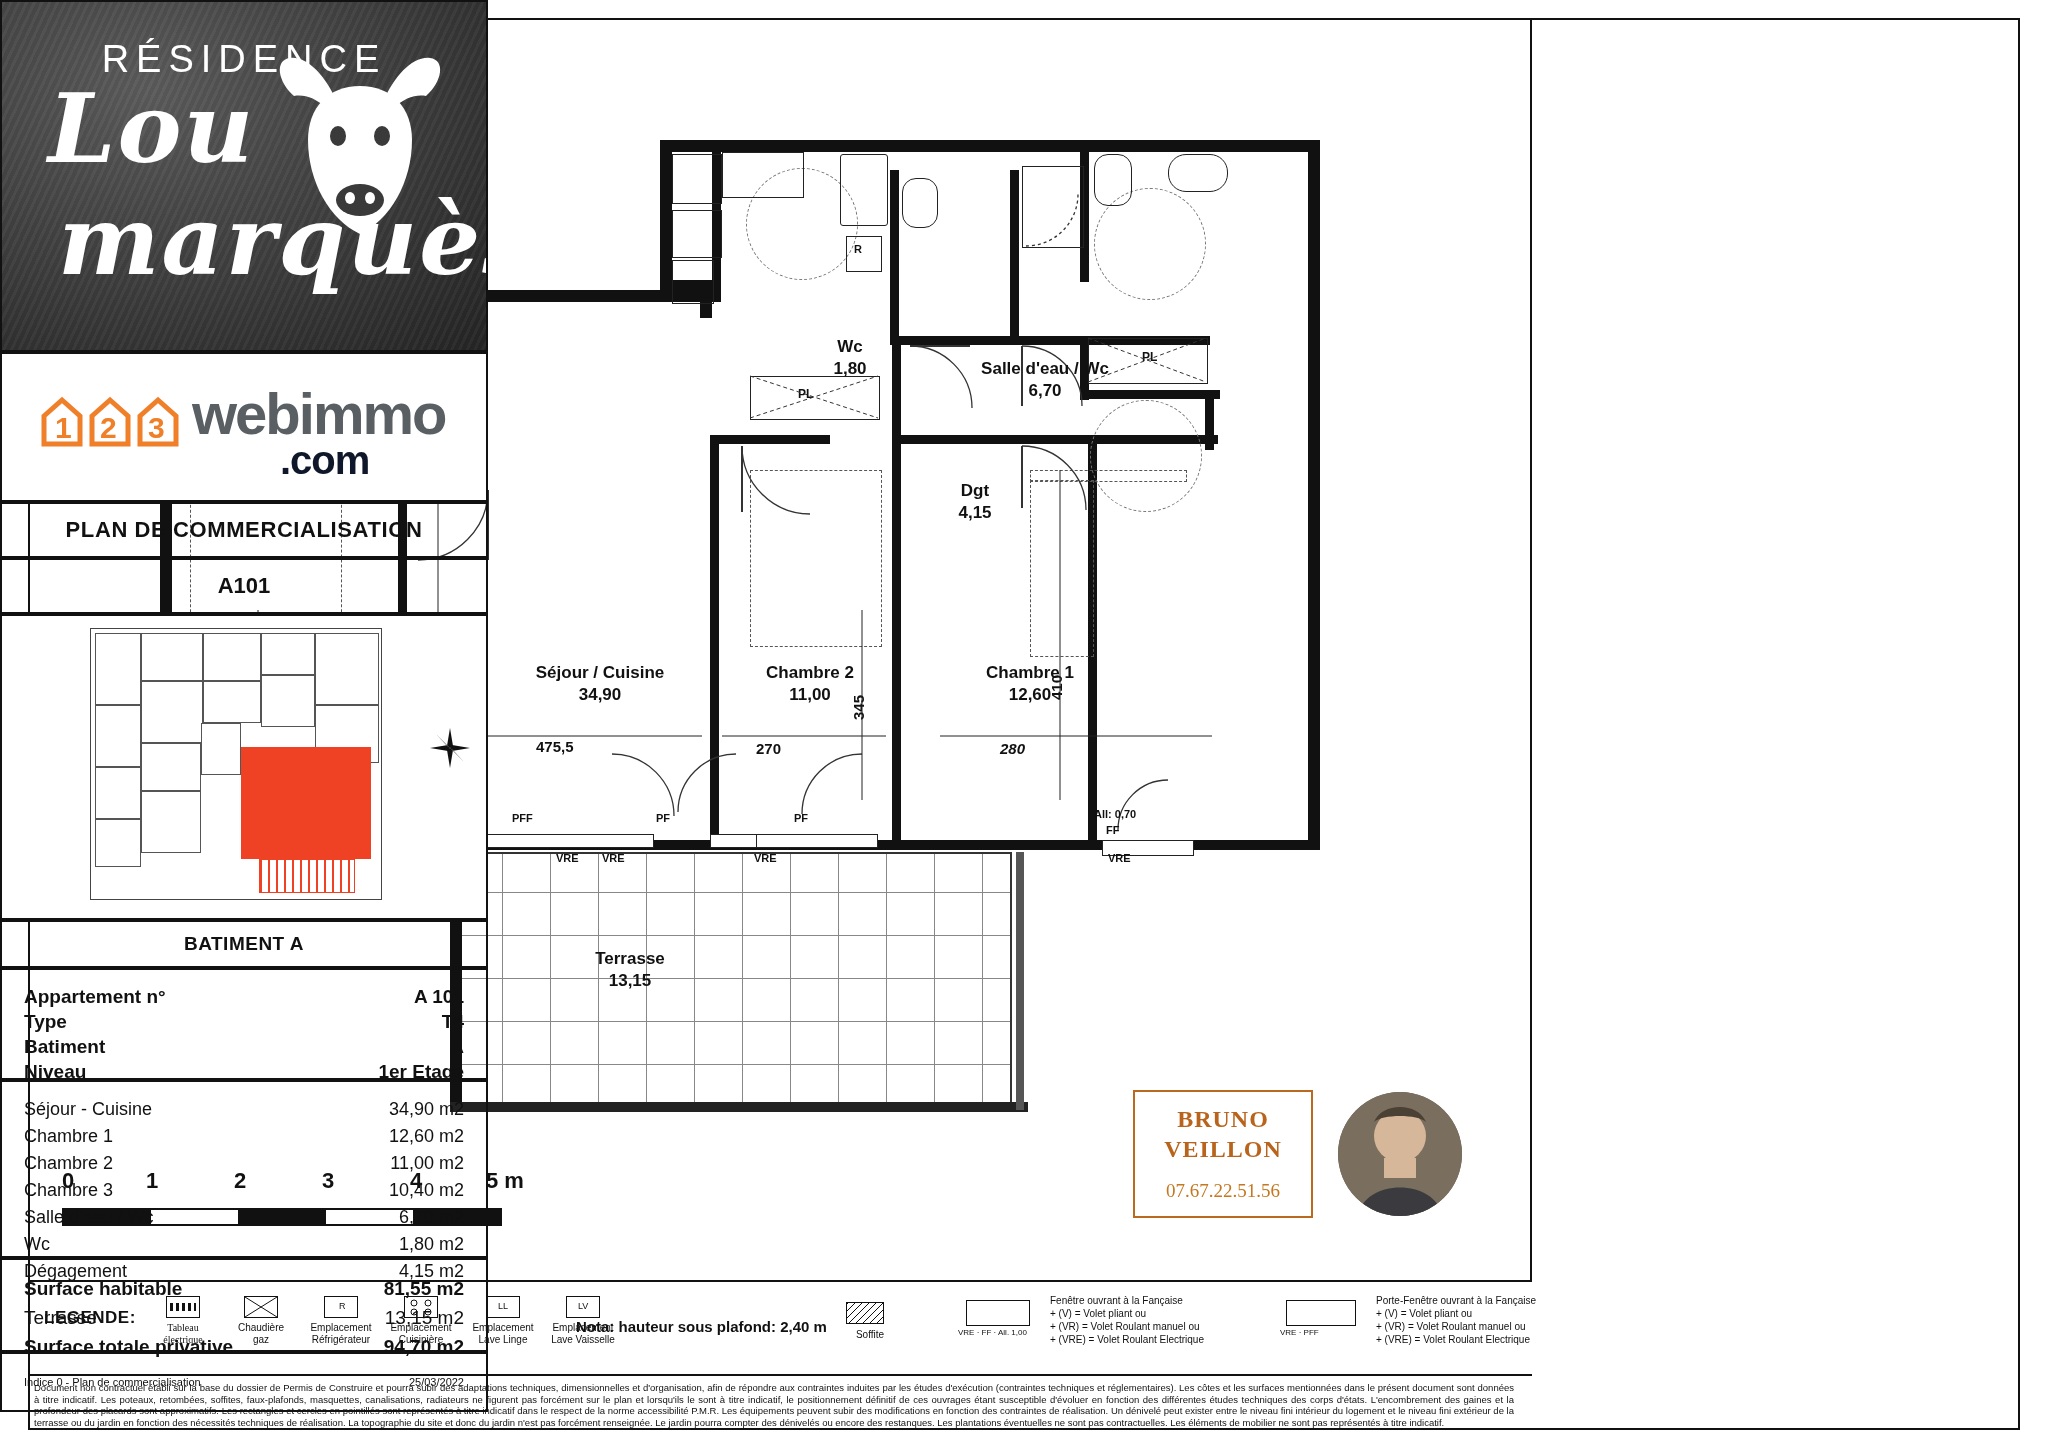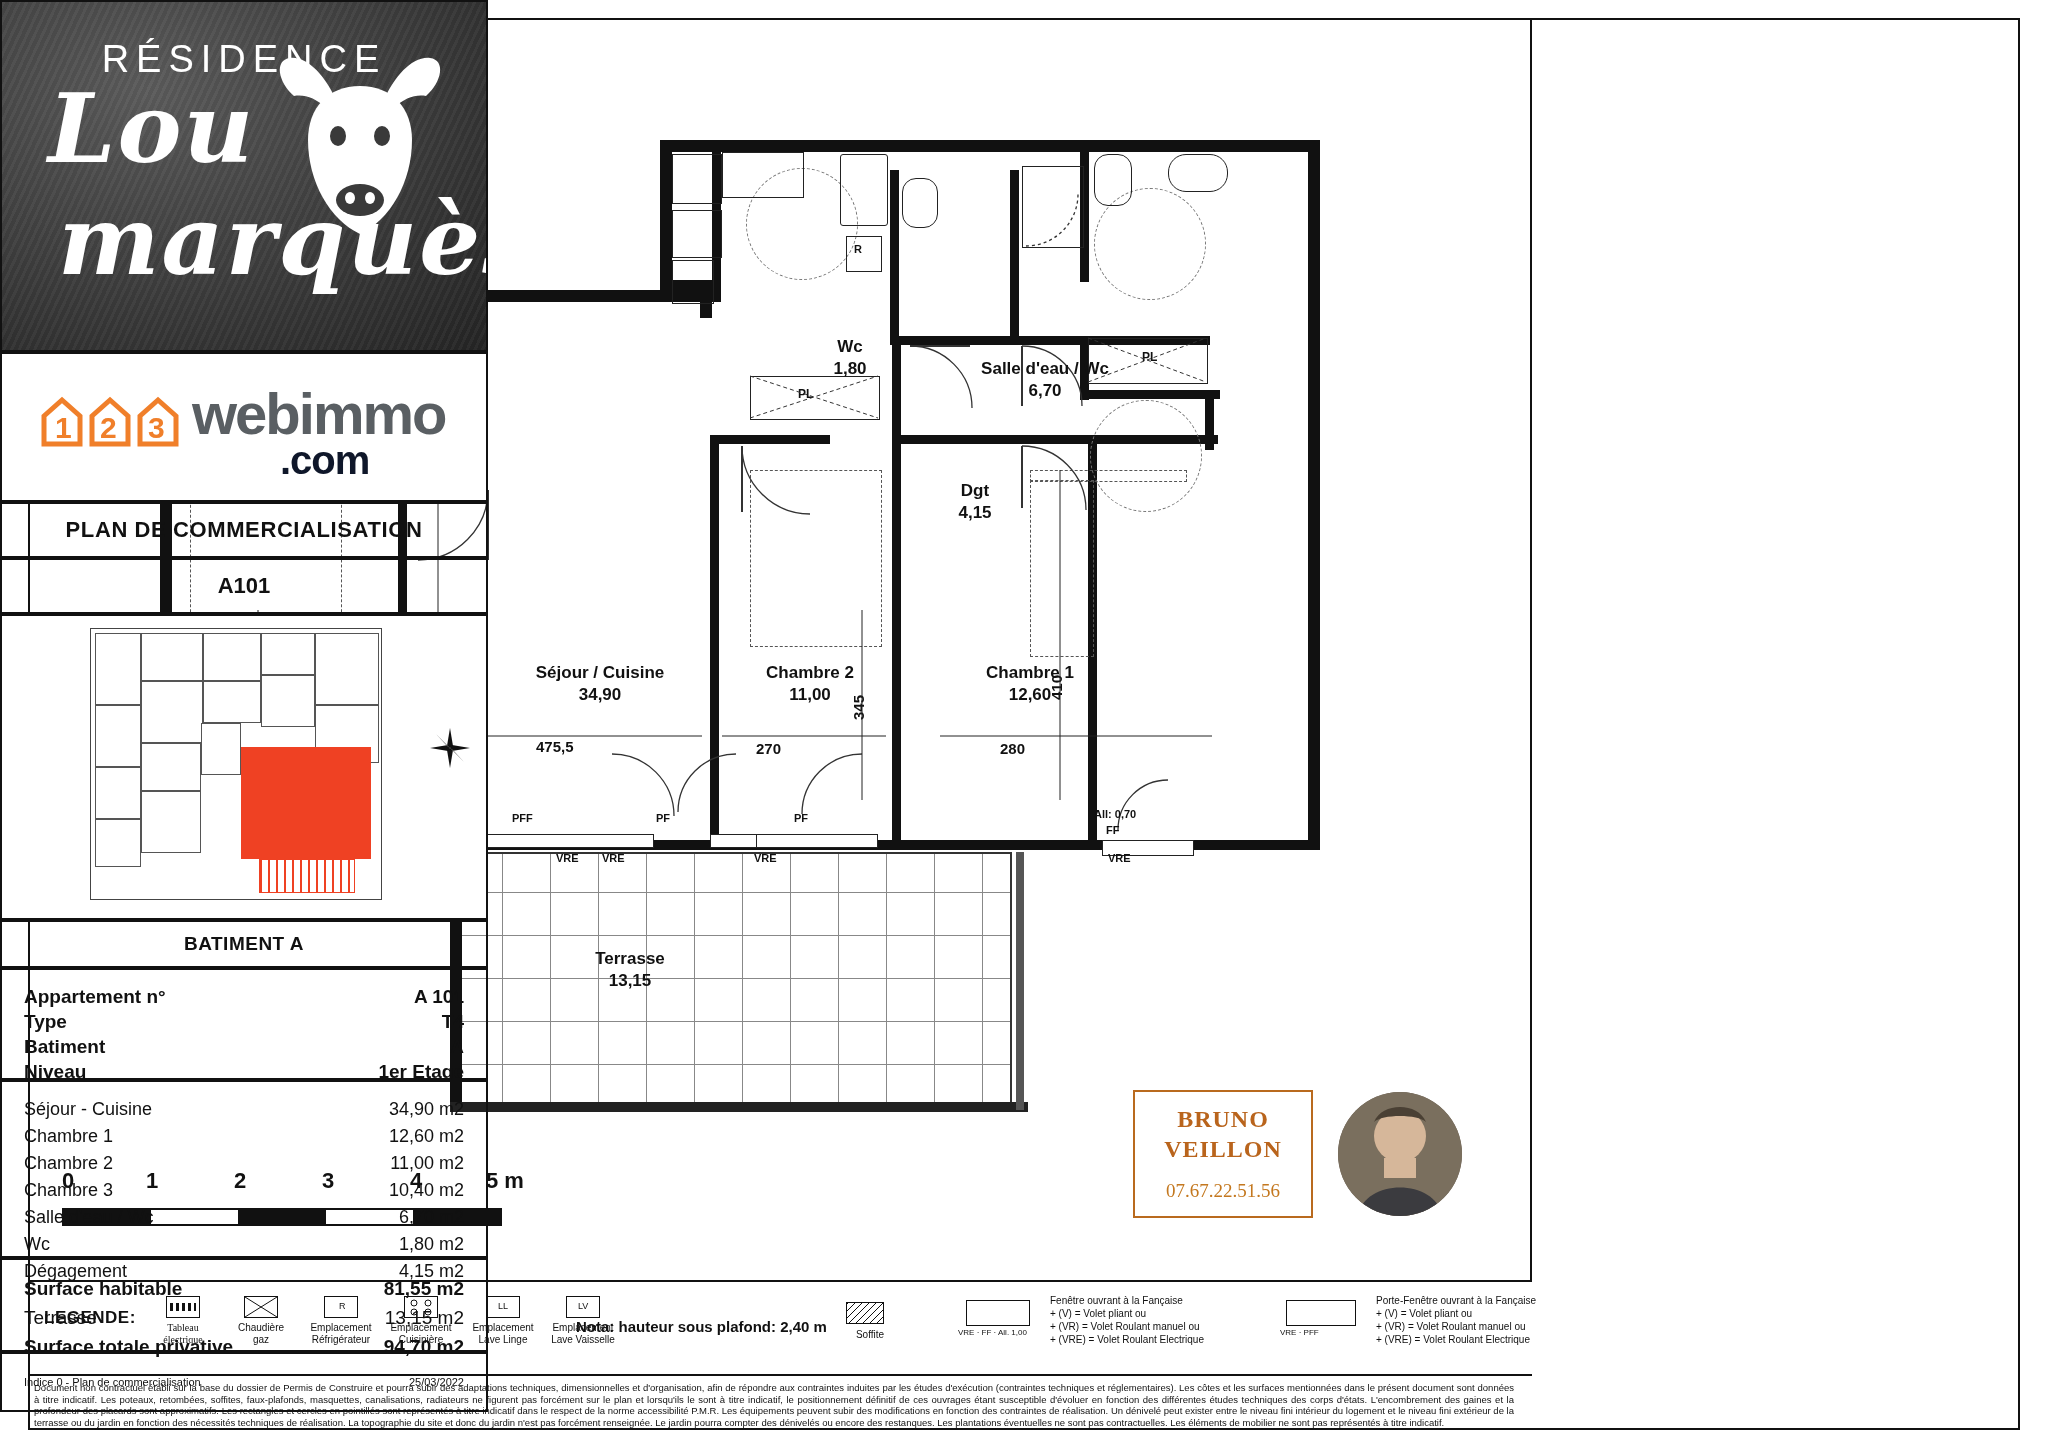--- a/index.html
+++ b/index.html
@@ -280,21 +280,21 @@
     <div class="smalltag" style="left:604px;top:712px;">VRE</div>
     <div class="smalltag" style="left:958px;top:712px;">VRE</div>
 
     <div class="dimv" style="left:96px;top:580px;">345</div>
     <div class="dim" style="left:80px;top:600px;">260</div>
     <div class="dimv" style="left:274px;top:510px;">530</div>
     <div class="dim" style="left:386px;top:598px;">475,5</div>
     <div class="dimv" style="left:700px;top:580px;">345</div>
     <div class="dim" style="left:606px;top:600px;">270</div>
     <div class="dimv" style="left:898px;top:560px;">410</div>
-    <div class="dim" style="left:850px;top:600px;">280</div>
+    <div class="dim" style="left:850px;top:600px;font-style:italic;">280</div>
 
     <svg style="position:absolute;left:0;top:0;width:1280px;height:1000px;pointer-events:none">
       <g stroke="#222" stroke-width="1">
         <line x1="108" y1="470" x2="108" y2="660"></line>
         <line x1="42" y1="596" x2="240" y2="596"></line>
         <line x1="288" y1="162" x2="288" y2="596"></line>
         <line x1="300" y1="596" x2="552" y2="596"></line>
         <line x1="712" y1="470" x2="712" y2="660"></line>
         <line x1="572" y1="596" x2="736" y2="596"></line>
         <line x1="910" y1="330" x2="910" y2="660"></line>

